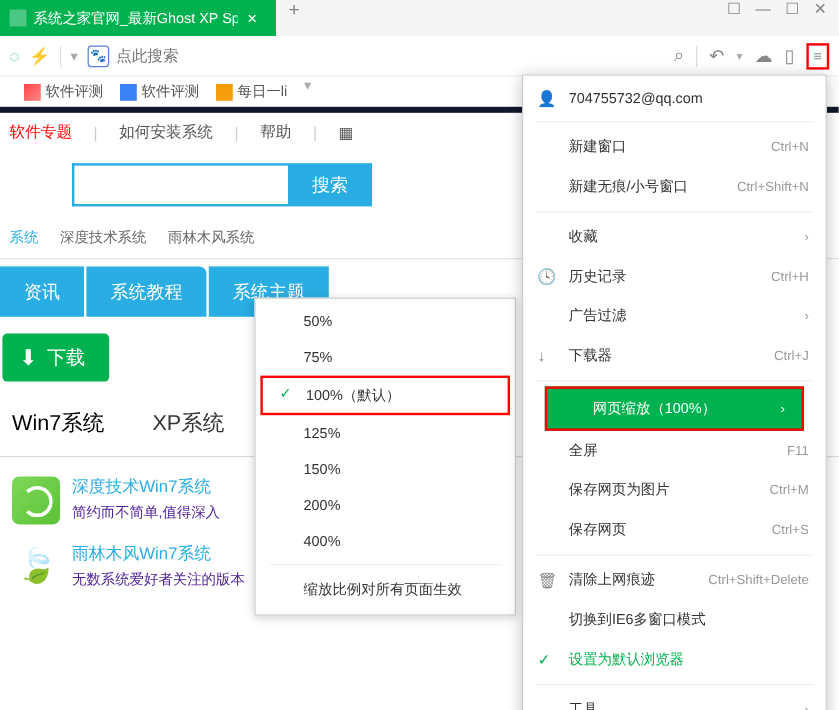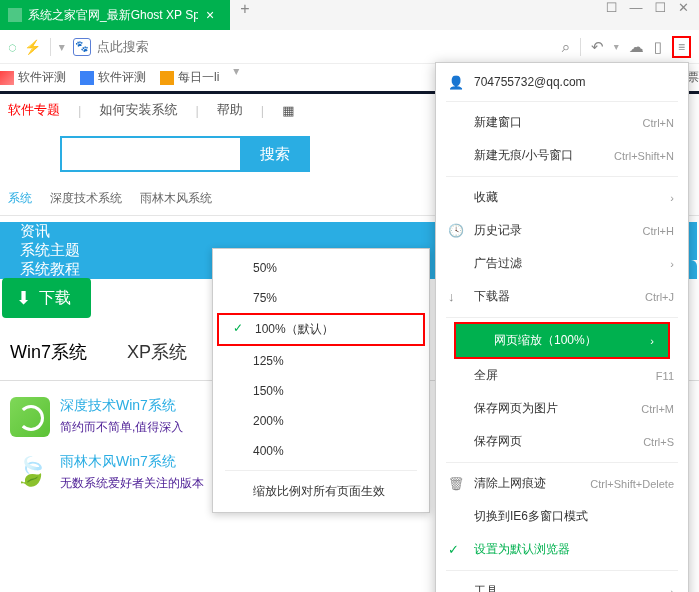--- a/index.html
+++ b/index.html
@@ -22,21 +22,21 @@
 .bolt { color: #00b14f; }
 .divider { width: 1px; height: 18px; background: #ddd; }
 .search-box { flex: 1; display: flex; align-items: center; gap: 6px; }
 .paw-icon { width: 18px; height: 18px; border: 1px solid #5b7fd6; border-radius: 3px; display: flex; align-items: center; justify-content: center; color: #5b7fd6; font-size: 11px; }
 .search-input { border: none; outline: none; color: #999; font-size: 13px; flex: 1; }
 .addr-right { display: flex; align-items: center; gap: 10px; color: #888; }
 .addr-right .icon { font-size: 15px; }
 .hamburger-box { border: 2px solid #f00; padding: 2px 4px; }
 
 
-.bmbar { height: 30px; display: flex; padding: 0 0; gap: 14px; border-bottom: 3px solid #0f172a; font-size: 12px; color: #555; }
+.bmbar { height: 30px; display: flex; padding: 0 20px; gap: 14px; border-bottom: 5px solid #0f172a; font-size: 12px; color: #555; }
 .bm-item { display: flex; align-items: center; gap: 4px; }
 .bm-icon { width: 14px; height: 14px; }
 .bm-red { background: linear-gradient(135deg,#f44,#f88); }
 .bm-blue { background: #3b82f6; }
 .bm-orange { background: #f59e0b; }
 .bm-ext { display: flex; align-items: center; gap: 4px; color: #666; }
 .bm-360 { color: #f06; }
 
 
 .secnav { height: 32px; display: flex; align-items: center; padding: 0 8px; gap: 18px; font-size: 13px; color: #555; }
@@ -47,21 +47,21 @@
 .search-area { padding: 10px 0 10px 60px; }
 .search-wrap { display: flex; height: 36px; width: 250px; }
 .search-fld { flex: 1; border: 2px solid #2aade3; border-right: none; }
 .search-btn { width: 70px; background: #2aade3; color: #fff; display: flex; align-items: center; justify-content: center; font-size: 15px; font-family: Liberation Serif, serif; }
 
 
 .catrow { height: 34px; display: flex; align-items: center; gap: 18px; font-size: 12px; color: #666; border-bottom: 1px solid #e5e5e5; padding-left: 8px; }
 .catrow .active { color: #2aade3; }
 
 
-.blue-tabs { display: flex; height: 42px; align-items: stretch; margin-top: 6px; flex-direction: column; }
+.blue-tabs { display: flex; height: 42px; align-items: stretch; margin-top: 6px; }
 .blue-tab { background: #2aade3; color: #fff; padding: 0 20px; display: flex; align-items: center; font-size: 15px; margin-right: 2px; }
 .blue-tab-round { border-radius: 0 6px 0 0; }
 
 
 .dl-row { padding: 14px 0 14px 2px; }
 .dl-btn { display: inline-flex; align-items: center; gap: 8px; background: #00b14f; color: #fff; height: 40px; padding: 0 20px 0 14px; border-radius: 4px; font-size: 16px; }
 .dl-arrow { font-size: 18px; }
 .ad-badge { background: #333; color: #fff; padding: 2px 6px; margin-left: 150px; border-radius: 2px; font-size: 11px; }
 
 
@@ -197,22 +197,22 @@
 </div>
 
 <div class="catrow">
   <span class="active">系统</span>
   <span>深度技术系统</span>
   <span>雨林木风系统</span>
 </div>
 
 <div class="blue-tabs">
   <div class="blue-tab">资讯</div>
+  <div class="blue-tab blue-tab-round">系统教程</div>
   <div class="blue-tab">系统主题</div>
-  <div class="blue-tab blue-tab-round">系统教程</div>
 </div>
 
 <div class="dl-row">
   <span class="dl-btn">
     <span class="dl-arrow">⬇</span>
     <span>下载</span>
   </span>
   <span class="ad-badge">广告</span>
 </div>
 

